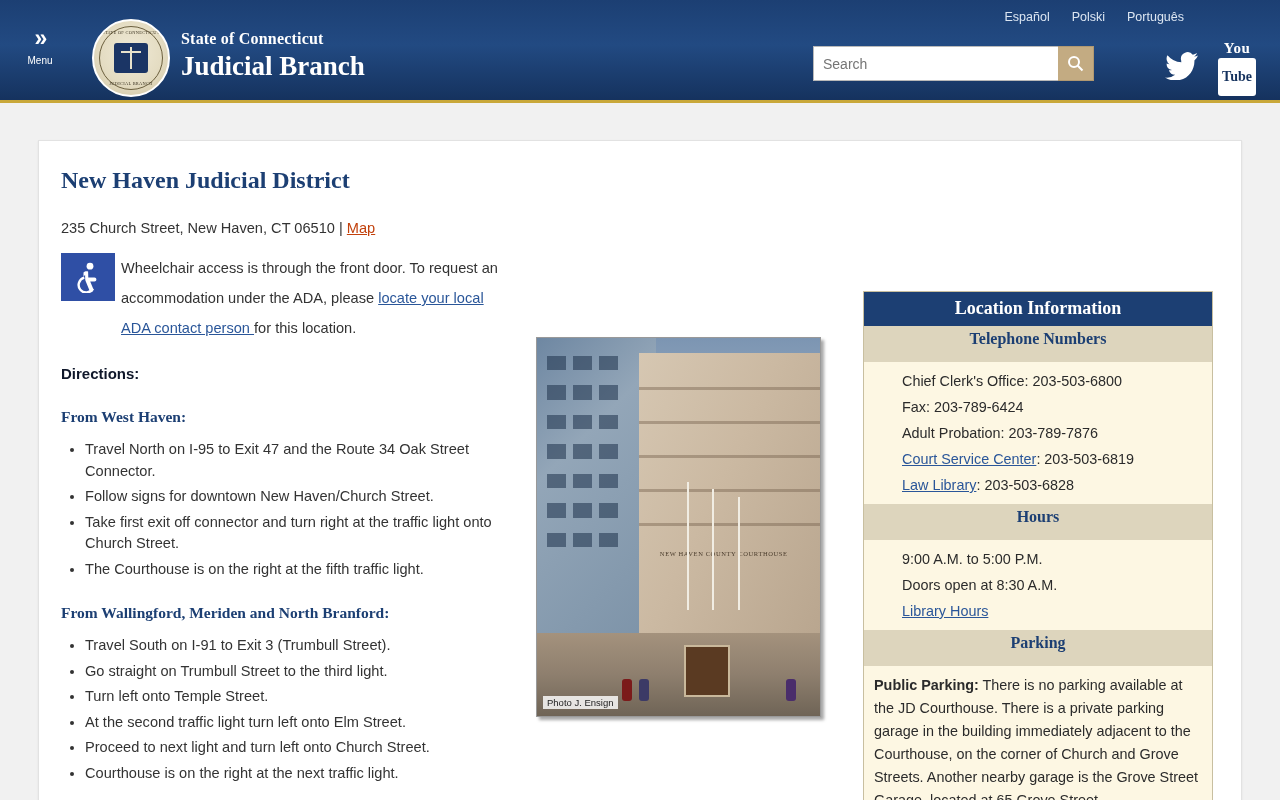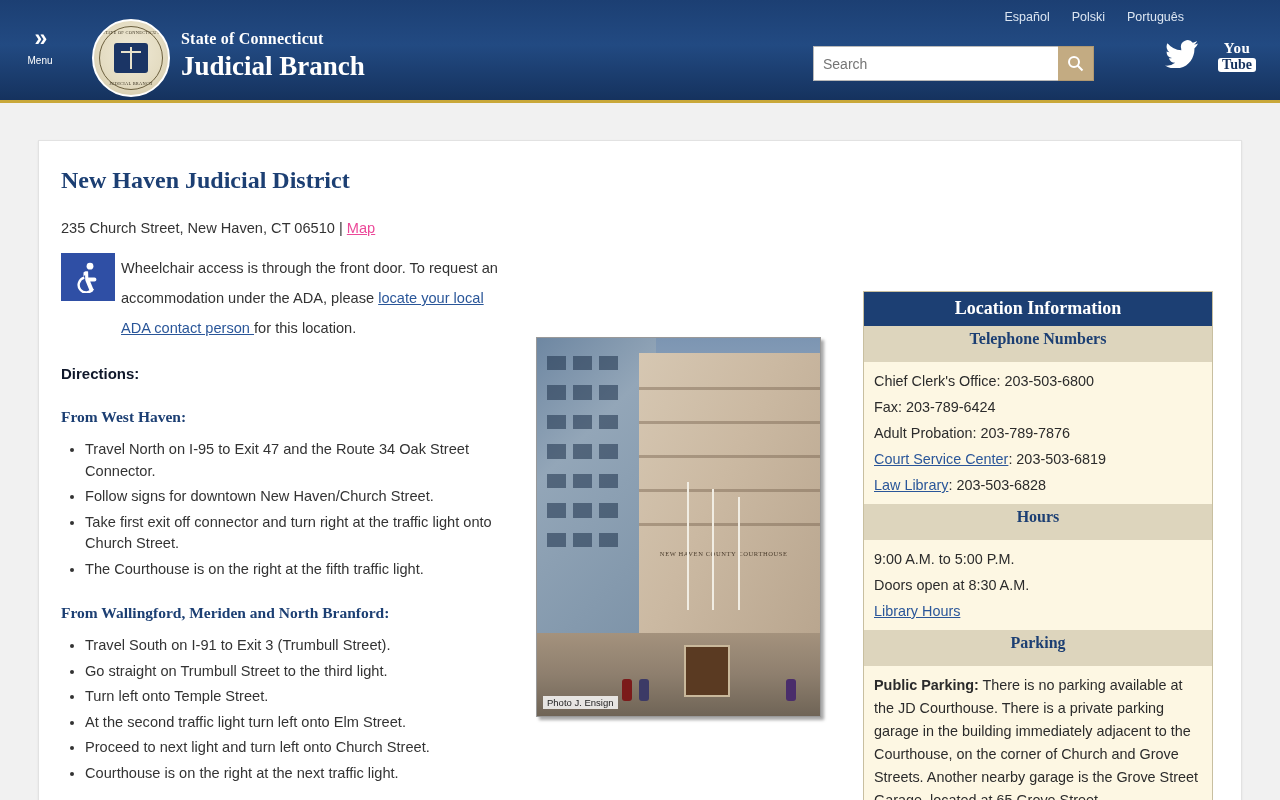--- a/index.html
+++ b/index.html
@@ -170,21 +170,21 @@
     font-weight: bold;
     letter-spacing: .5px;
   }
   .yt .yt-tube {
     display: inline-block;
     margin-top: 2px;
     background: #ffffff;
     color: #15325e;
     font-size: 14px;
     font-weight: bold;
-    padding: 0 4px;
+    padding: 12px 4px;
     border-radius: 3px;
     font-family: "Liberation Serif", serif;
   }
 
   
   .page {
     position: relative;
     width: 1280px;
     height: 697px;
     background: #f1f1f1;
@@ -213,21 +213,21 @@
   }
 
   .leftcol {
     width: 455px;
     float: left;
     font-size: 14.6px;
     color: #333;
     line-height: 21px;
   }
   .addr { margin: 0 0 14px 0; }
-  .addr a { color: #ec4899; }
+  .addr a { color: #c2410c; }
   a { color: #2a5699; text-align: center; }
 
   .ada-row {
     position: relative;
     min-height: 48px;
     margin-bottom: 20px;
   }
   .ada-icon {
     position: absolute;
     left: 0; top: 0;
@@ -366,20 +366,21 @@
     text-align: center;
     font-family: "Liberation Serif", serif;
     font-size: 16px;
     font-weight: bold;
     padding: 4px 0 14px 0;
   }
   .ib-body { padding: 6px 0 6px 0; }
   .ib-line {
     padding: 3px 10px;
     line-height: 20px;
+    margin-left: 28px;
   }
   .ib-para {
     padding: 2px 10px 4px 10px;
     line-height: 23px;
   }
   .ib-para b { font-weight: bold; }
   .clear { clear: both; }
 </style>
 </head>
 <body>

